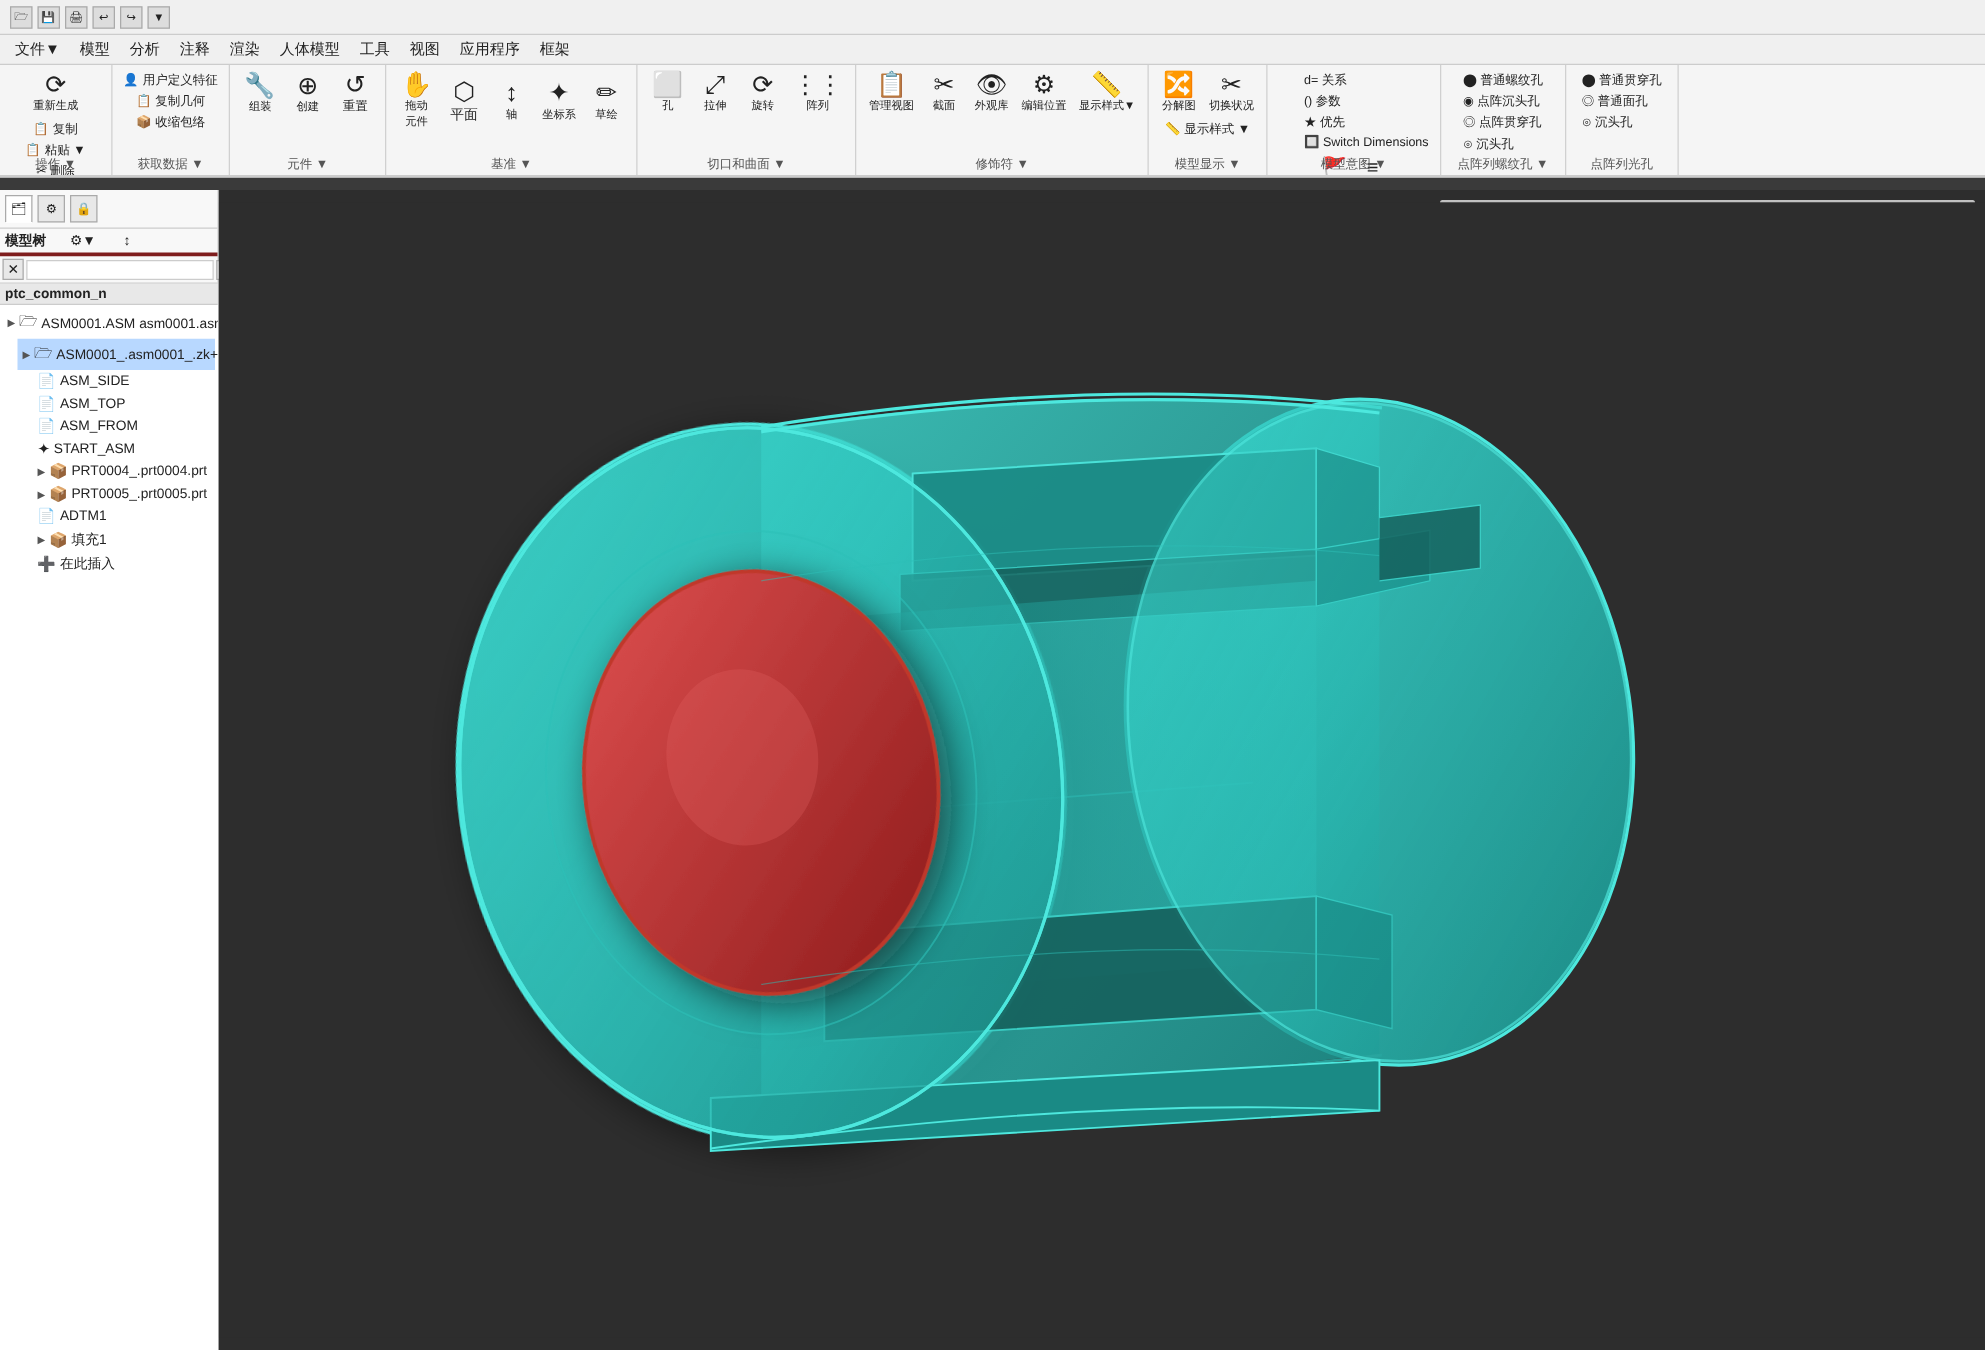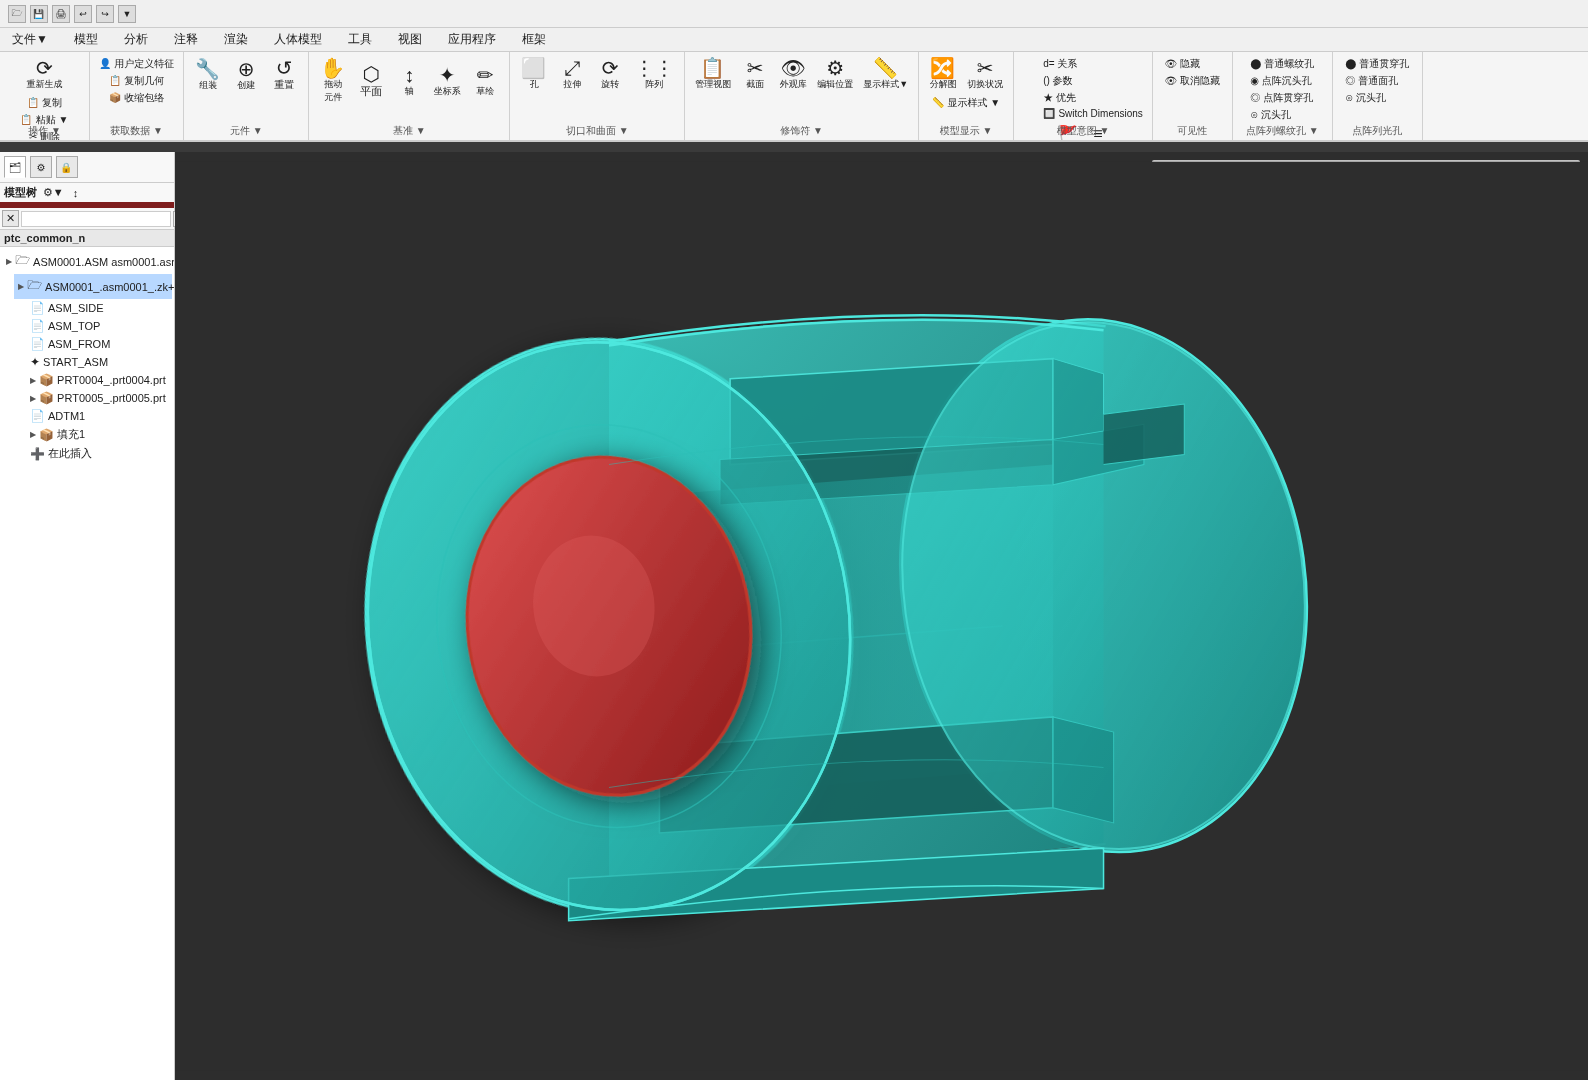--- a/index.html
+++ b/index.html
@@ -19,21 +19,21 @@
     .icon-btn { width: 18px; height: 18px; background: #ddd; border: 1px solid #aaa; display: inline-flex; align-items: center; justify-content: center; font-size: 9px; cursor: pointer; }
 
     
     #menu-bar {
       height: 24px;
       background: #f0f0f0;
       display: flex;
       align-items: center;
       border-bottom: 1px solid #ccc;
       padding: 0 4px;
-      gap: 10px;
+      gap: 0;
     }
     .menu-item {
       padding: 2px 8px;
       cursor: pointer;
       font-size: 12px;
       white-space: nowrap;
     }
 
     
     #ribbon {
@@ -101,22 +101,22 @@
       gap: 4px;
       padding: 4px;
       border-bottom: 1px solid #ccc;
     }
     .side-tab { width: 22px; height: 22px; display: flex; align-items: center; justify-content: center; cursor: pointer; border: 1px solid #aaa; background: #e8e8e8; font-size: 10px; }
     .side-tab.active { background: #fff; border-bottom: 1px solid #fff; }
     #side-toolbar {
       display: flex;
       align-items: center;
       padding: 2px 4px;
-      border-bottom: 6px solid #7f1d1d;
-      gap: 3px;
+      border-bottom: 3px solid #7f1d1d;
+      gap: 16px;
     }
     .side-tool { font-size: 11px; cursor: pointer; padding: 1px 3px; }
     #tree-search {
       display: flex;
       align-items: center;
       padding: 2px;
       border-bottom: 1px solid #ccc;
       gap: 2px;
     }
     #tree-search input { flex: 1; font-size: 11px; border: 1px solid #ccc; padding: 1px 3px; }
@@ -346,27 +346,20 @@
 
       </div>
       <div class="rb-btn" style="min-width:28px;">
         <span class="rb-icon" style="font-size:16px;">≡</span>
 
       </div>
     </div>
     <div class="ribbon-group-label">模型意图 ▼</div>
   </div>
 
-  <div class="ribbon-group" style="min-width:80px;">
-    <div class="ribbon-row" style="flex-direction:column; gap:1px; align-items:flex-start;">
-      <div class="rb-btn-small">👁 隐藏</div>
-      <div class="rb-btn-small">👁 取消隐藏</div>
-    </div>
-    <div class="ribbon-group-label">可见性</div>
-  </div>
 
   <div class="ribbon-group" style="min-width:100px;">
     <div class="ribbon-row" style="flex-direction:column; gap:1px; align-items:flex-start;text-align:right;">
       <div class="rb-btn-small">⬤ 普通螺纹孔</div>
       <div class="rb-btn-small">◉ 点阵沉头孔</div>
       <div class="rb-btn-small">◎ 点阵贯穿孔</div>
       <div class="rb-btn-small">⊙ 沉头孔</div>
     </div>
     <div class="ribbon-group-label">点阵列螺纹孔 ▼</div>
   </div>

